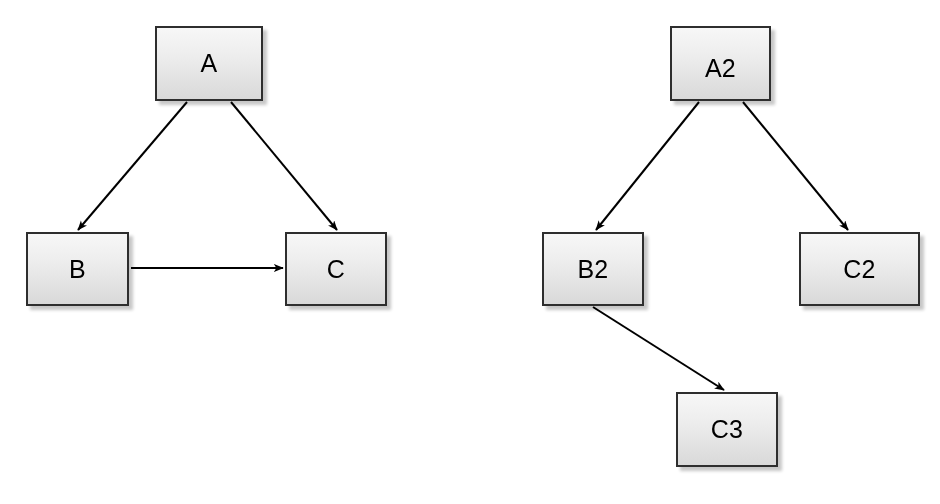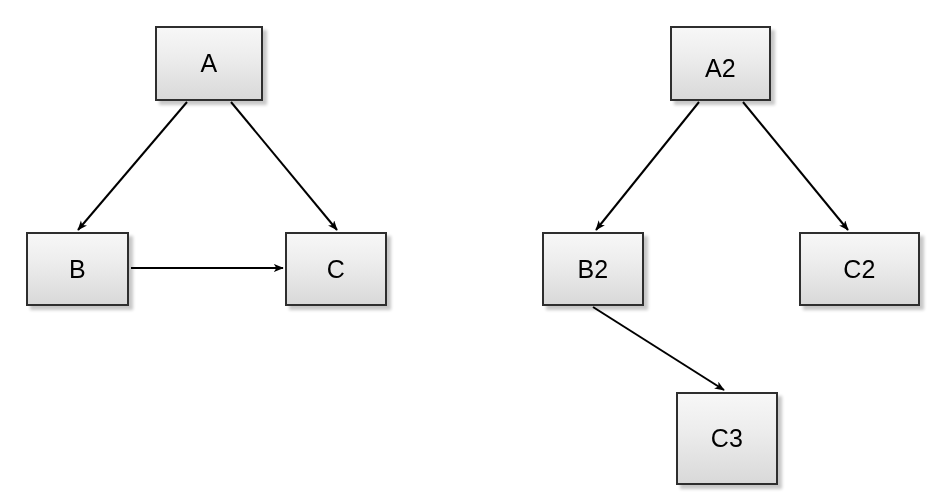--- a/index.html
+++ b/index.html
@@ -79,18 +79,18 @@
       </div>
       <div class="node" style="left: 670px; top: 26px; width: 101px; height: 75px; border-color: rgb(46, 46, 46);">
         <span class="node-label" style="color: rgb(0, 0, 0); margin-top: 9px;">A2</span>
       </div>
       <div class="node" style="left: 542px; top: 232px; width: 102px; height: 74px; border-color: rgb(46, 46, 46);">
         <span class="node-label" style="color: rgb(0, 0, 0);">B2</span>
       </div>
       <div class="node" style="left: 799px; top: 232px; width: 121px; height: 74px; border-color: rgb(46, 46, 46);">
         <span class="node-label" style="color: rgb(0, 0, 0);">C2</span>
       </div>
-      <div class="node" style="left: 676px; top: 392px; width: 102px; height: 93px; border-color: rgb(46, 46, 46);">
+      <div class="node" style="left: 676px; top: 392px; width: 102px; height: 75px; border-color: rgb(46, 46, 46);">
         <span class="node-label" style="color: rgb(0, 0, 0);">C3</span>
       </div>
     </div>
 
 </div>
 
 </body></html>

